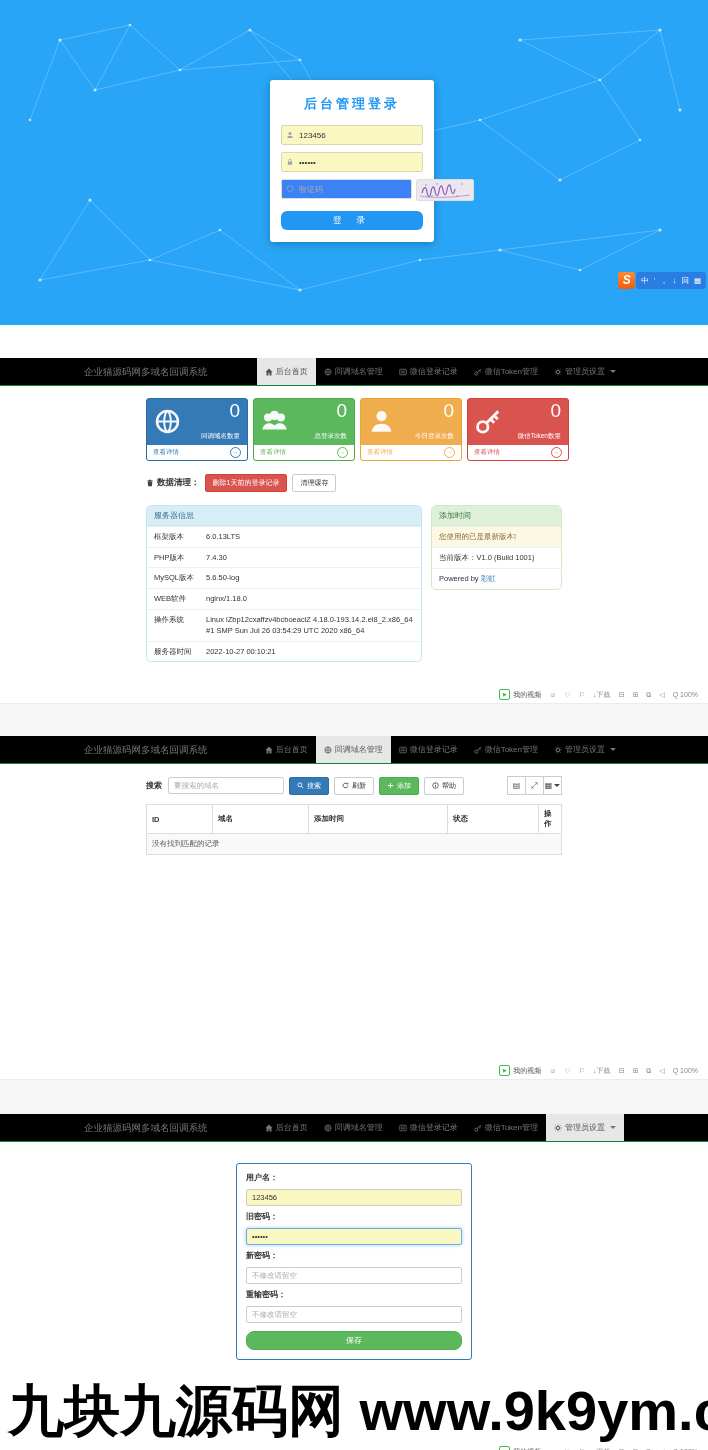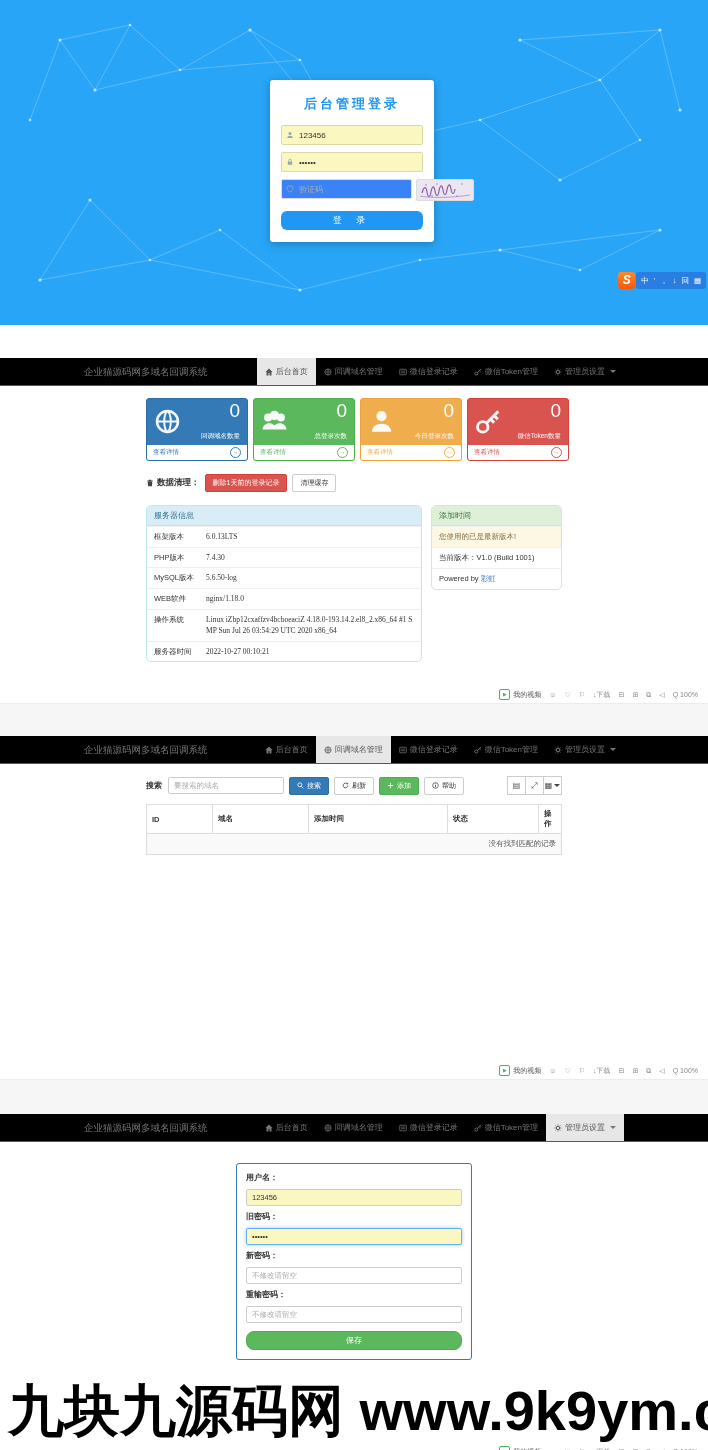--- a/index.html
+++ b/index.html
@@ -71,21 +71,21 @@
   .panels-row{display:flex;gap:9px;margin-top:13px;align-items:flex-start;}
   .panel{border:1px solid;border-radius:5px;background:#fff;font-size:7.5px;overflow:hidden;}
   .panel-heading{padding:4px 7px;font-size:8px;}
   .panel-info{width:276px;border-color:#bce8f1;}
   .panel-info .panel-heading{background:#d9edf7;color:#31708f;border-bottom:1px solid #bce8f1;}
   .panel-success{width:130px;border-color:#d6e9c6;}
   .panel-success .panel-heading{background:#dff0d8;color:#3c763d;border-bottom:1px solid #d6e9c6;}
   .srv-row{display:flex;padding:4px 7px;border-top:1px solid #f0f0f0;line-height:1.55;color:#333;}
   .srv-row:first-of-type{border-top:none;}
   .srv-label{flex:0 0 52px;color:#333;}
-  .srv-value{flex:1;word-break:break-all;font-family:Liberation Serif, serif;}
+  .srv-value{flex:1;word-break:break-all;}
   .ver-row{padding:5px 7px;border-top:1px solid #f0f0f0;color:#333;}
   .ver-row:first-of-type{border-top:none;}
   .ver-latest{background:#fcf8e3;color:#8a6d3b;}
   .link{color:#337ab7;cursor:pointer;}
 
   
   .viewer-bar{display:flex;justify-content:flex-end;align-items:center;gap:8px;padding:3px 10px;font-size:7px;color:#888;background:#fff;}
   .play-badge{display:inline-flex;align-items:center;gap:3px;color:#555;cursor:pointer;}
   .play-icon{width:9px;height:9px;border:1px solid #3fb950;color:#3fb950;border-radius:2px;font-size:5px;line-height:8px;text-align:center;}
   .vicon{cursor:pointer;}
@@ -98,21 +98,21 @@
   .search-input{width:116px;height:17px;border:1px solid #ccc;border-radius:2px;font-size:7.5px;padding:0 5px;color:#333;
     box-sizing:border-box;font-family:inherit;outline:none;}
   .search-input::placeholder{color:#aaa;}
   .view-group{margin-left:auto;display:flex;}
   .view-btn{width:17px;height:17px;border:1px solid #ccc;background:#fff;font-size:8px;color:#444;display:inline-flex;
     align-items:center;justify-content:center;cursor:pointer;gap:1px;}
   .view-btn:nth-child(2){border-left:none;border-right:none;}
   .view-btn .caret{border-top-color:#444;margin-left:1px;}
   .dom-table{width:100%;border-collapse:collapse;margin-top:9px;font-size:7.5px;}
   .dom-table th{border:1px solid #ddd;padding:4px 5px;text-align:left;font-weight:bold;color:#333;background:#fff;}
-  .dom-table td{border:1px solid #ddd;padding:5px;text-align:right;color:#555;background:#f9f9f9;}
+  .dom-table td{border:1px solid #ddd;padding:5px;text-align:left;color:#555;background:#f9f9f9;}
 
   
   .account-panel{width:234px;margin:9px auto 0;border:1px solid #337ab7;border-radius:3px;overflow:hidden;background:#fff;}
   .account-head{background:#337ab7;color:#fff;font-size:8.5px;padding:5px 8px;}
   .account-body{padding:8px 9px 9px;}
   .form-label{font-size:8px;font-weight:bold;color:#333;margin:5px 0 3px;}
   .form-label:first-child{margin-top:0;}
   .form-input{width:100%;box-sizing:border-box;height:17px;border:1px solid #ccc;border-radius:2px;font-size:7.5px;
     padding:0 5px;font-family:inherit;outline:none;color:#333;}
   .form-input::placeholder{color:#aaa;}

